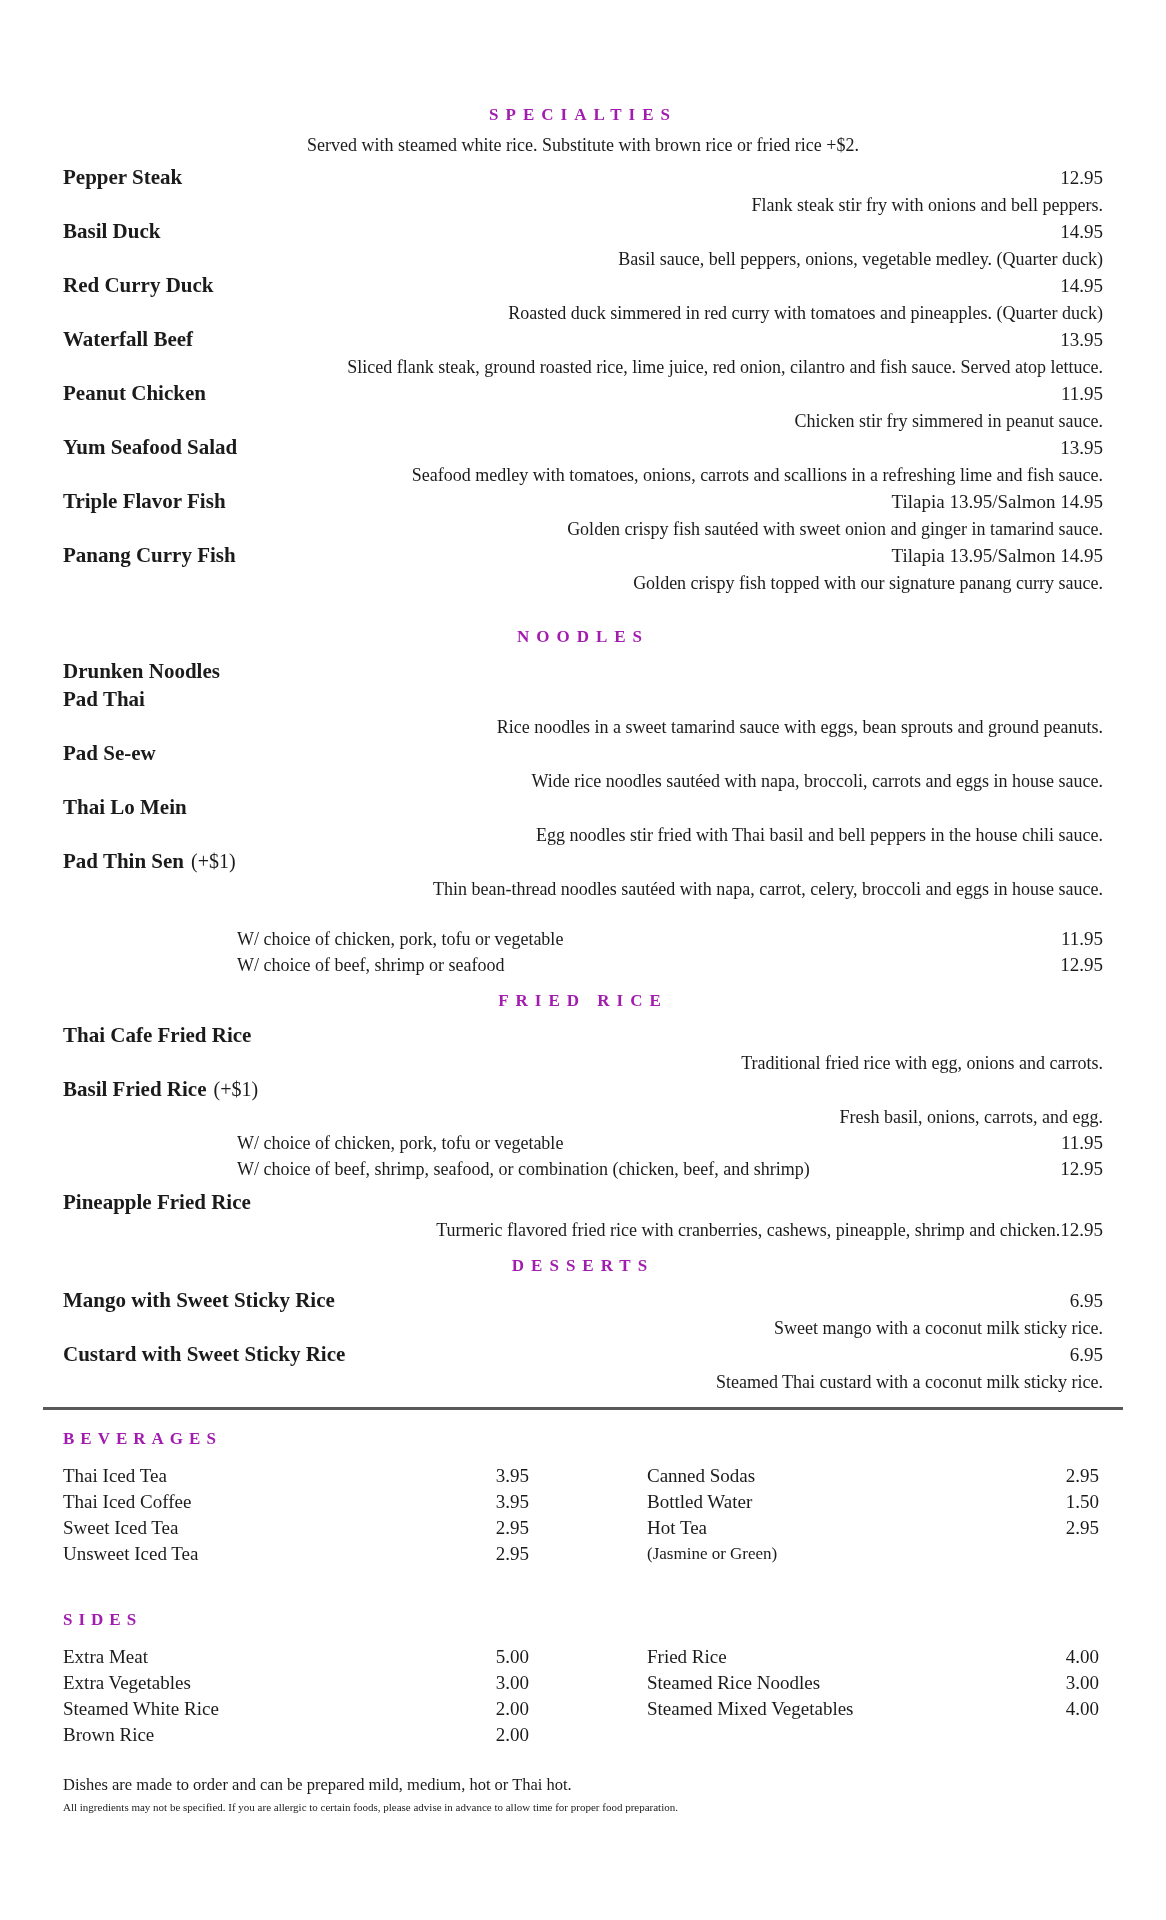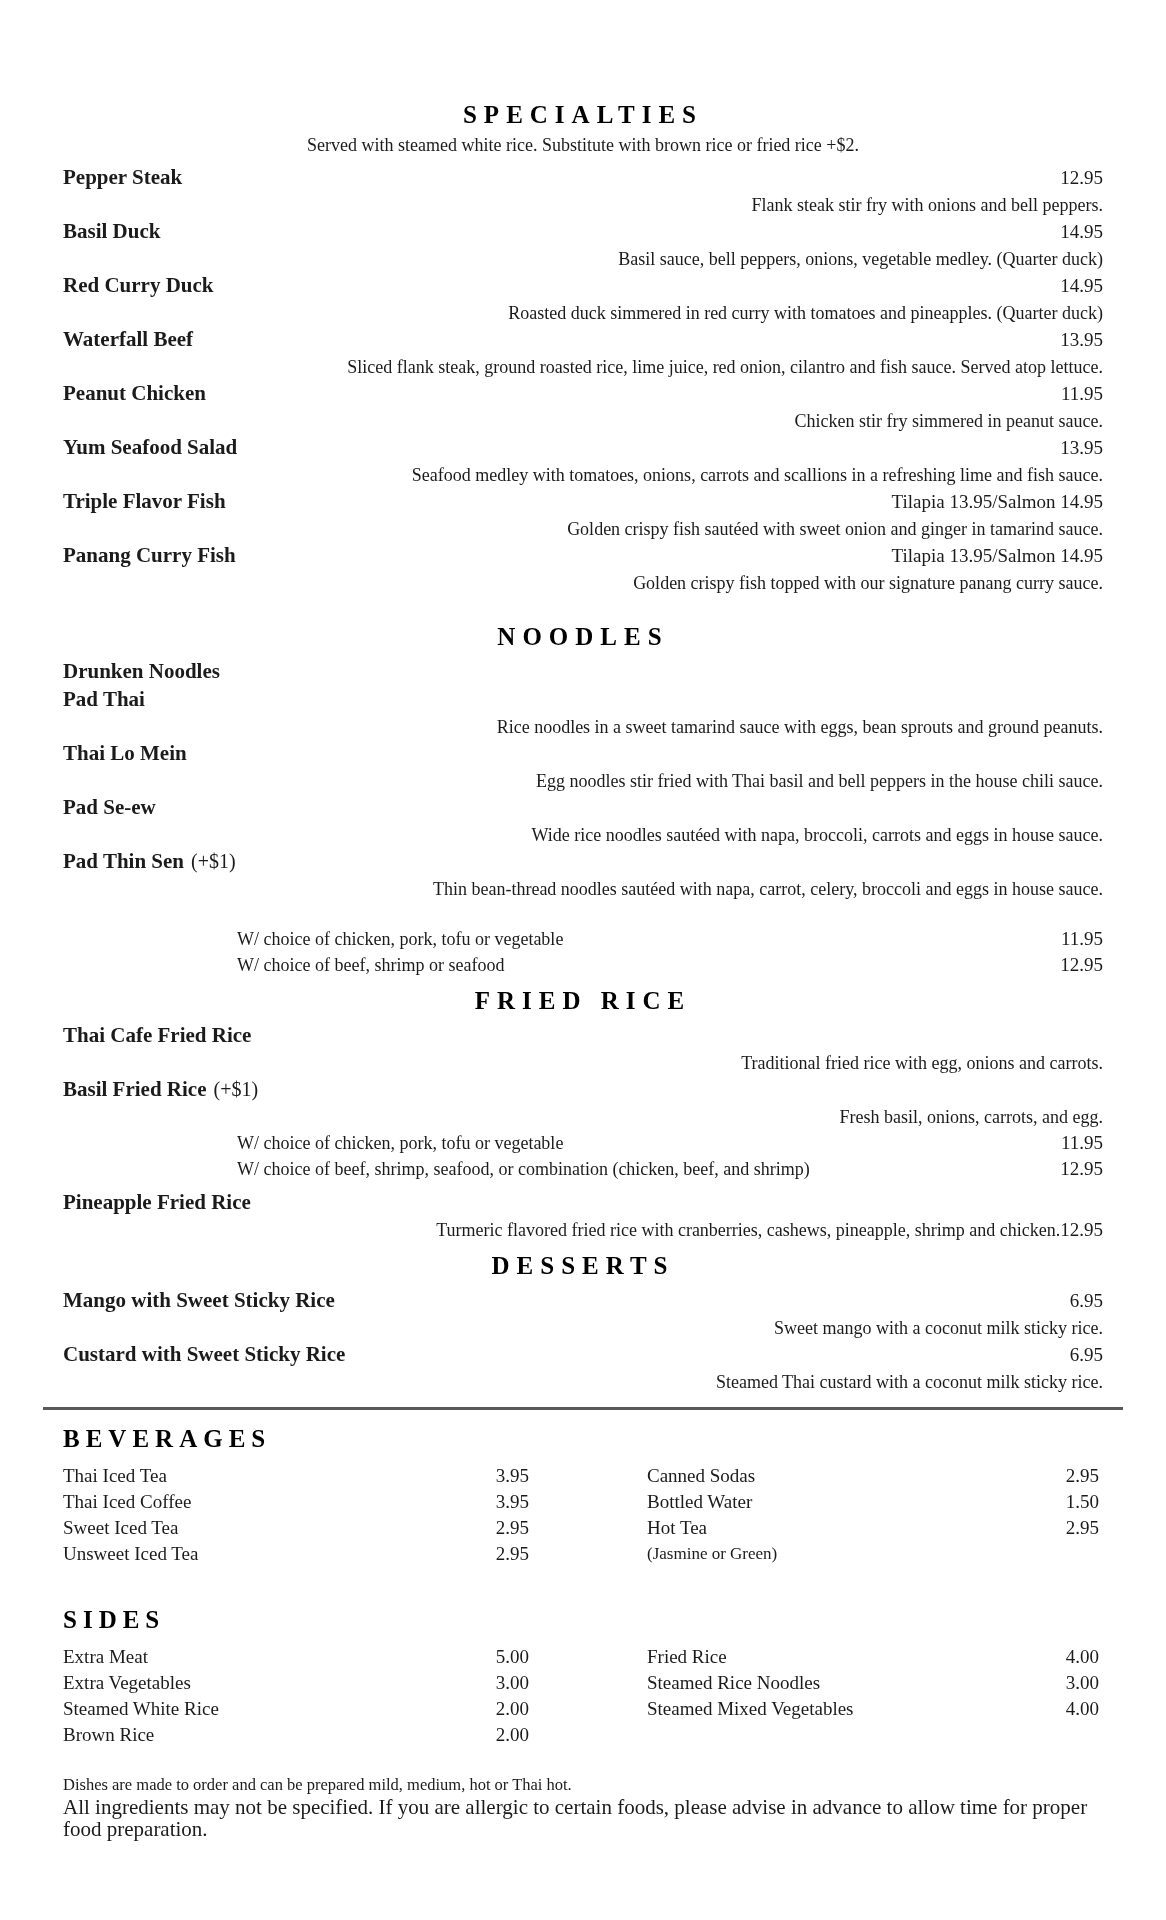--- a/index.html
+++ b/index.html
@@ -7,23 +7,23 @@
   body {
     width: 1166px; height: 1920px;
     font-family: "Liberation Serif", "DejaVu Serif", serif;
     color: #1b1b1b;
     overflow: hidden;
   }
   .page { padding: 100px 63px 0 63px; }
 
   .sec-title {
     text-align: center;
-    color: #000000;
+    color: #a21caf;
     font-weight: 700;
-    font-size: 25px;
+    font-size: 17px;
     letter-spacing: 7px;
     line-height: 29px;
     font-family: Liberation Serif, serif;
   }
   .sec-title.left { text-align: left; letter-spacing: 6px; }
 
   .subtitle { text-align: center; font-size: 18px; line-height: 24px; margin-top: 4px; }
 
   .menu-list { margin-top: 7px; }
 
@@ -61,21 +61,21 @@
   .col-row.sub { font-size: 17px; }
 
   .h-noodles { margin-top: 26px; }
   .h-friedrice { margin-top: 8px; }
   .h-desserts { margin-top: 8px; }
   .h-beverages { margin-top: 14px; }
   .h-sides { margin-top: 38px; }
 
   .footer { margin-top: 26px; text-align: left; }
   .footer-line1 { font-size: 16.5px; line-height: 22px; }
-  .footer-line2 { font-size: 21px; line-height: 22px; }
+  .footer-line2 { font-size: 11px; line-height: 22px; }
 </style>
 </head>
 <body>
 
 <div class="page">
 
   <div class="sec-title">SPECIALTIES</div>
   <div class="subtitle">Served with steamed white rice. Substitute with brown rice or fried rice +$2.</div>
 
   <div class="menu-list">
@@ -165,34 +165,34 @@
       <div class="item-head">
           <span class="name-wrap"><span class="item-name">Pad Thai</span><span class="item-suffix"></span></span>
           <span class="item-price"></span>
         </div>
       <div class="item-desc-row">
           <span class="item-desc">Rice noodles in a sweet tamarind sauce with eggs, bean sprouts and ground peanuts.</span>
         </div>
     </div>
     <div class="item">
       <div class="item-head">
+          <span class="name-wrap"><span class="item-name">Pad Se-ew</span><span class="item-suffix"></span></span>
+          <span class="item-price"></span>
+        </div>
+      <div class="item-desc-row">
+          <span class="item-desc">Wide rice noodles sautéed with napa, broccoli, carrots and eggs in house sauce.</span>
+        </div>
+    </div>
+    <div class="item">
+      <div class="item-head">
           <span class="name-wrap"><span class="item-name">Thai Lo Mein</span><span class="item-suffix"></span></span>
           <span class="item-price"></span>
         </div>
       <div class="item-desc-row">
           <span class="item-desc">Egg noodles stir fried with Thai basil and bell peppers in the house chili sauce.</span>
-        </div>
-    </div>
-    <div class="item">
-      <div class="item-head">
-          <span class="name-wrap"><span class="item-name">Pad Se-ew</span><span class="item-suffix"></span></span>
-          <span class="item-price"></span>
-        </div>
-      <div class="item-desc-row">
-          <span class="item-desc">Wide rice noodles sautéed with napa, broccoli, carrots and eggs in house sauce.</span>
         </div>
     </div>
     <div class="item">
       <div class="item-head">
           <span class="name-wrap"><span class="item-name">Pad Thin Sen</span><span class="item-suffix">(+$1)</span></span>
           <span class="item-price"></span>
         </div>
       <div class="item-desc-row">
           <span class="item-desc">Thin bean-thread noodles sautéed with napa, carrot, celery, broccoli and eggs in house sauce.</span>
         </div>

